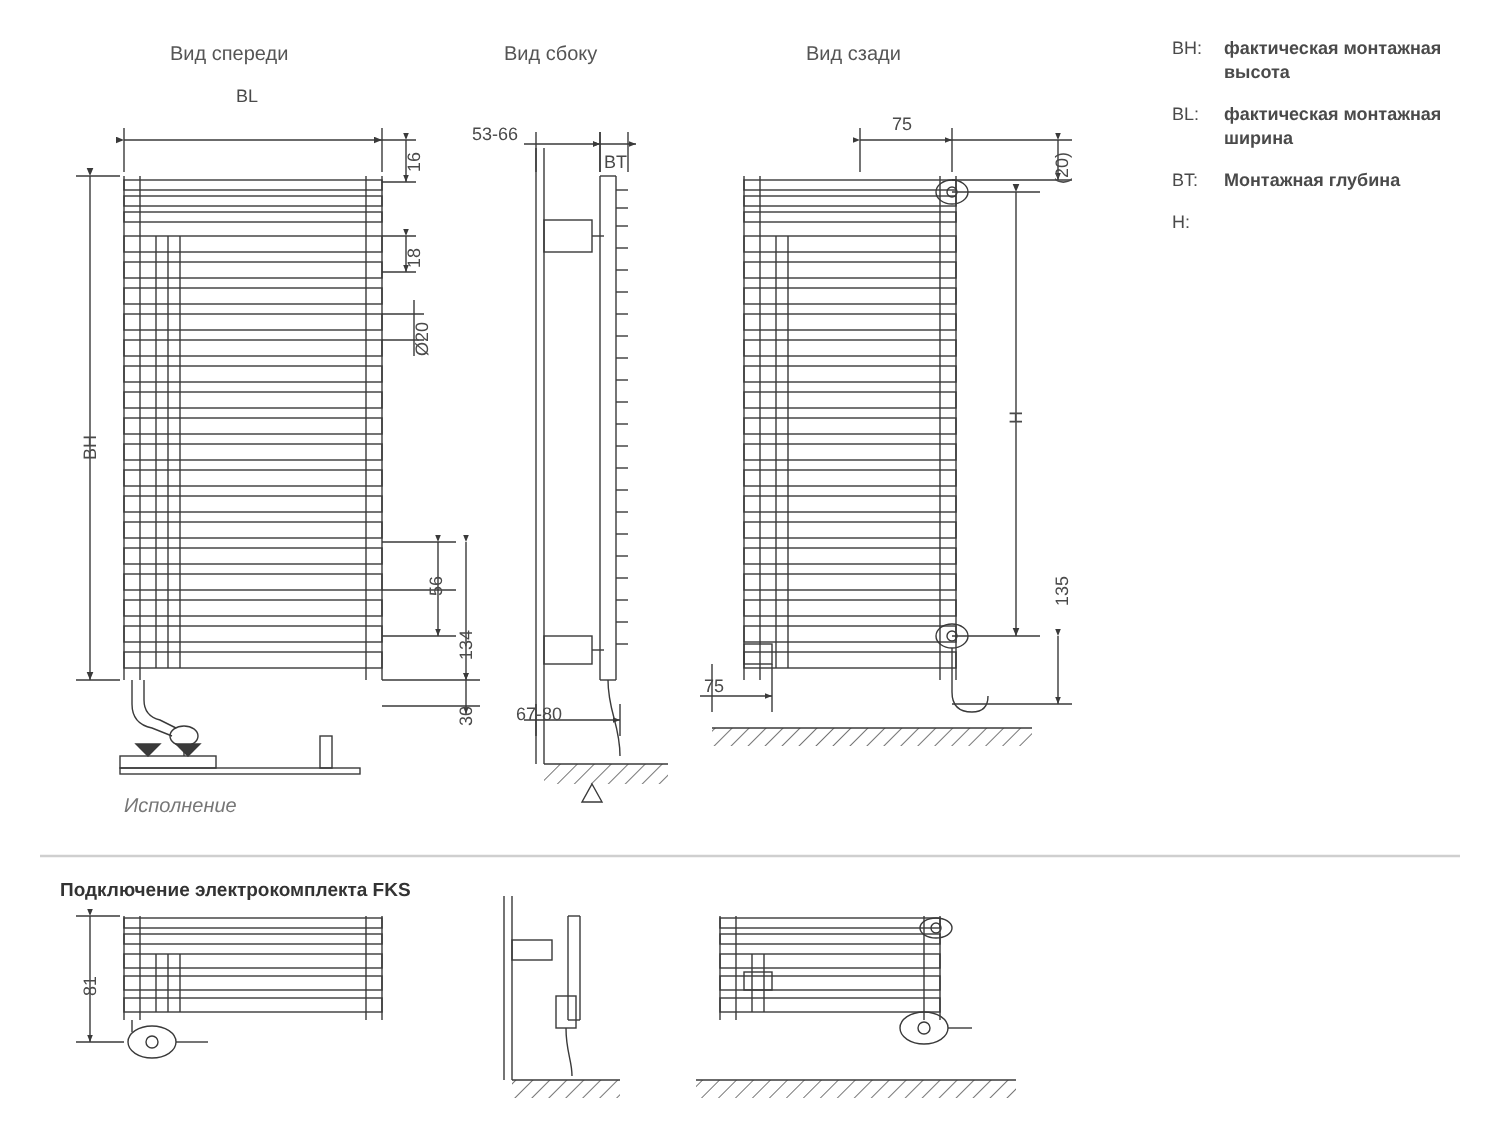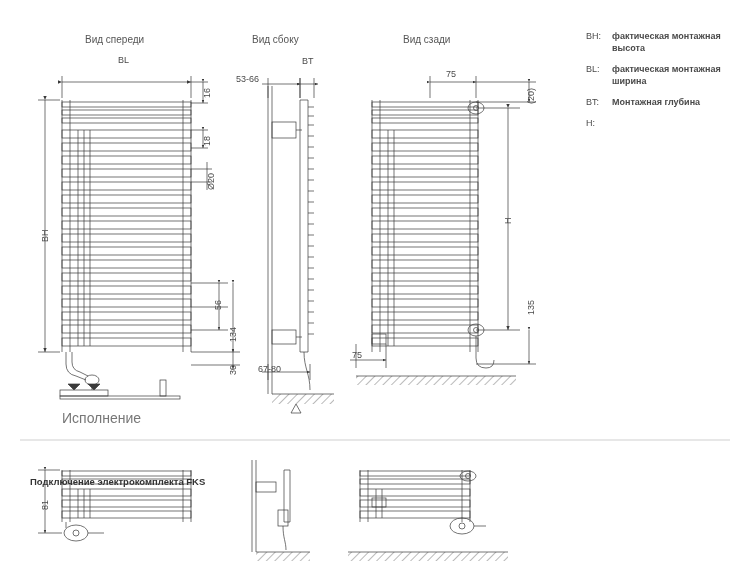--- a/index.html
+++ b/index.html
@@ -4,29 +4,29 @@
 <style>
   html,body{margin:0;padding:0;}
   body{
     width:750px;height:563px;
     background:#ffffff;
     font-family:"Liberation Sans", sans-serif;
     color:#3a3a3a;
     position:relative;
     overflow:hidden;
   }
-  .canvas{position:absolute;left:0;top:0;width:750px;height:425px;margin-top:12px;}
+  .canvas{position:absolute;left:0;top:0;width:750px;height:425px;}
   .lbl{position:absolute;font-size:9px;color:#4a4a4a;white-space:nowrap;}
   .view-title{position:absolute;font-size:10px;color:#555;white-space:nowrap;}
   .legend{position:absolute;left:556px;top:18px;width:190px;}
   .legend-row{display:flex;margin-bottom:9px;font-size:9px;color:#4a4a4a;line-height:12px;}
   .legend-key{width:26px;flex:0 0 26px;padding-left:30px;}
   .legend-val{flex:1;font-weight:bold;}
   .section-title{position:absolute;font-size:9.5px;font-weight:bold;color:#333;}
-  .sub-caption{position:absolute;font-size:14px;color:#777;}
+  .sub-caption{position:absolute;font-size:10px;color:#777;font-style:italic;}
   .vert{transform:rotate(-90deg);transform-origin:left top;}
   svg{position:absolute;left:0;top:0;}
 </style>
 </head>
 <body>
 
 <div class="canvas">
 
   <div class="view-title" style="left:85px;top:22px;">Вид спереди</div>
   <div class="view-title" style="left:252px;top:22px;">Вид сбоку</div>
@@ -325,27 +325,27 @@
   <div class="lbl" style="left:118px;top:43px;text-align:right;">BL</div>
   <div class="lbl vert" style="left:40px;top:230px;">BH</div>
   <div class="lbl vert" style="left:202px;top:86px;">16</div>
   <div class="lbl vert" style="left:202px;top:134px;">18</div>
   <div class="lbl vert" style="left:206px;top:178px;">Ø20</div>
   <div class="lbl vert" style="left:213px;top:298px;">56</div>
   <div class="lbl vert" style="left:228px;top:330px;">134</div>
   <div class="lbl vert" style="left:228px;top:363px;">30</div>
 
   <div class="lbl" style="left:236px;top:62px;text-align:right;">53-66</div>
-  <div class="lbl" style="left:302px;top:44px;">BT</div>
+  <div class="lbl" style="left:302px;top:76px;">BT</div>
   <div class="lbl" style="left:258px;top:352px;">67-80</div>
 
   <div class="lbl" style="left:446px;top:57px;">75</div>
   <div class="lbl vert" style="left:526px;top:92px;">(20)</div>
   <div class="lbl vert" style="left:503px;top:212px;">H</div>
   <div class="lbl vert" style="left:526px;top:303px;">135</div>
   <div class="lbl" style="left:352px;top:338px;">75</div>
 
   <div class="lbl vert" style="left:40px;top:498px;">81</div>
 
   <div class="sub-caption" style="left:62px;top:398px;">Исполнение</div>
-  <div class="section-title" style="left:30px;top:464px;">Подключение электрокомплекта FKS</div>
+  <div class="section-title" style="left:30px;top:440px;">Подключение электрокомплекта FKS</div>
 
 </div>
 
 </body></html>

